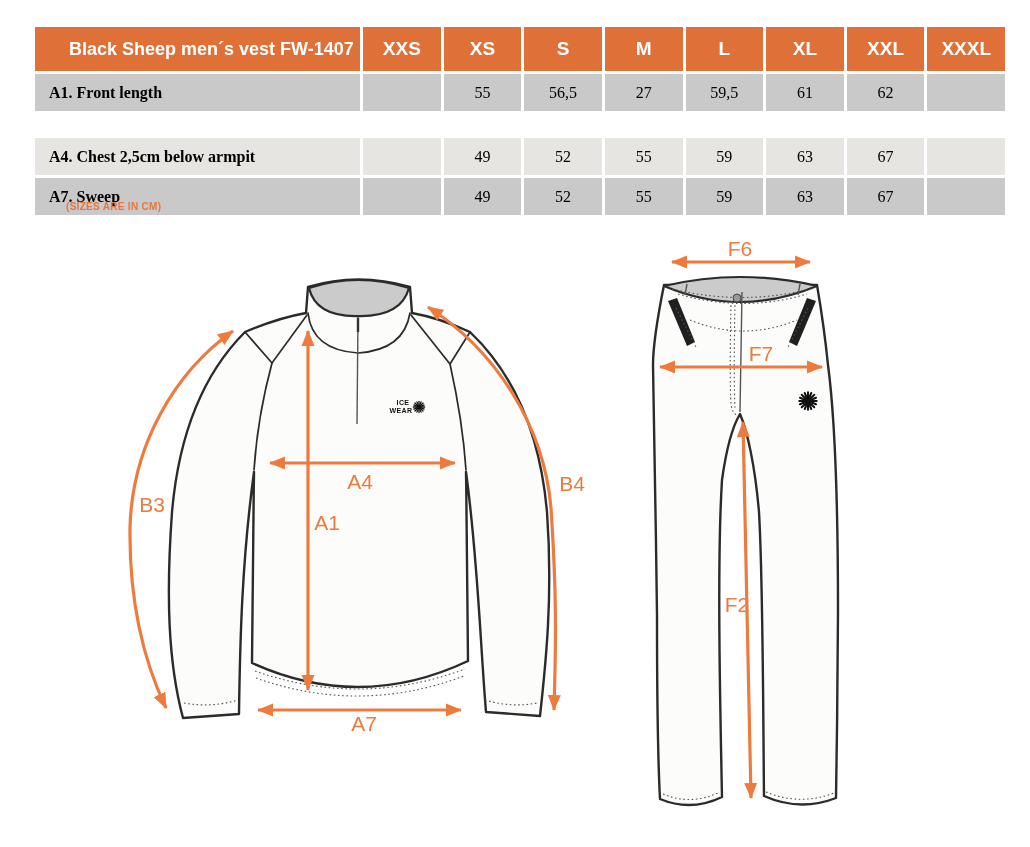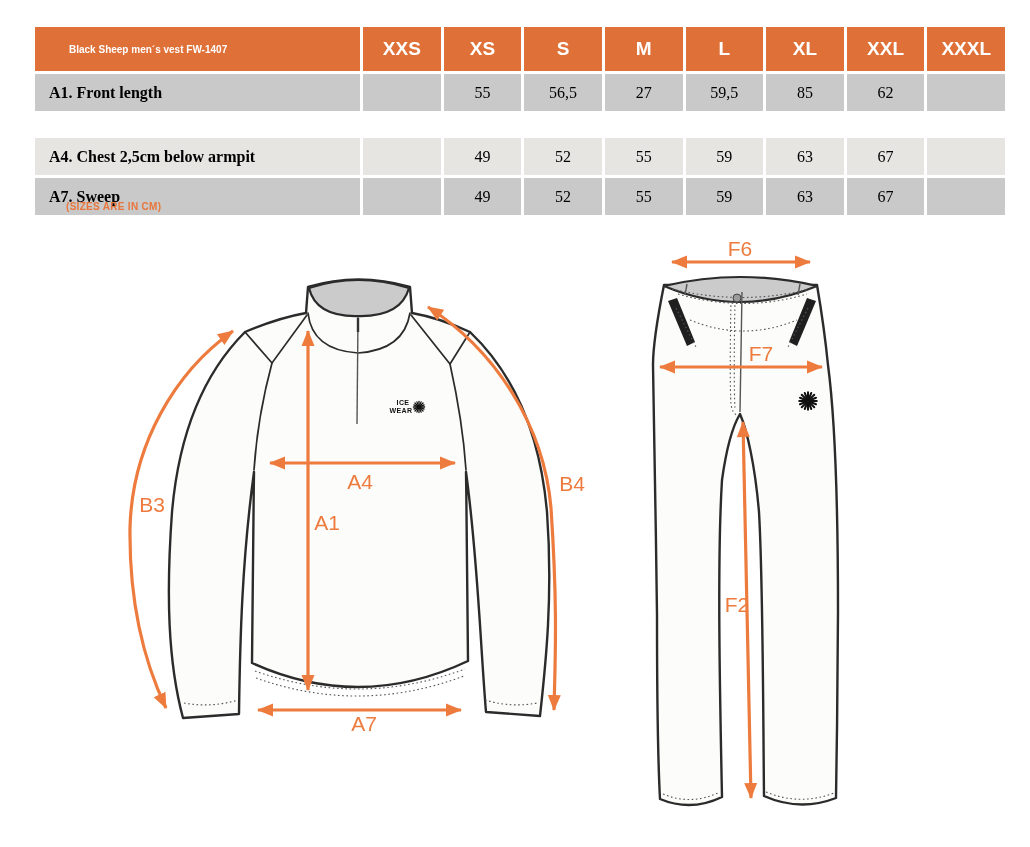--- a/index.html
+++ b/index.html
@@ -17,21 +17,21 @@
     grid-template-columns:325px repeat(8, 1fr);
     gap:3px;
   }
   .cell { display:flex; align-items:center; justify-content:center; box-sizing:border-box; }
   .head {
     background:#df7038; color:#ffffff;
     font-family:"Liberation Sans", sans-serif;
     font-weight:bold; font-size:19px;
     height:44px;
   }
-  .title-cell { justify-content:flex-start; padding-left:34px; font-size:10px; }
+  .title-cell { justify-content:flex-start; padding-left:34px; font-size:18px; }
   .data {
     height:37px;
     font-family:"Liberation Serif", serif;
     font-size:16px; color:#000000;
   }
   .label-cell { justify-content:flex-start; padding-left:14px;font-weight:bold; }
   .r-dark  { background:#c9c9c9; }
   .r-light { background:#e6e5e2;margin-top:24px; }
   
   .units-note {
@@ -70,21 +70,21 @@
     <div class="cell head">XL</div>
     <div class="cell head">XXL</div>
     <div class="cell head">XXXL</div>
 
     <div class="cell data r-dark label-cell">A1. Front length</div>
     <div class="cell data r-dark"></div>
     <div class="cell data r-dark">55</div>
     <div class="cell data r-dark">56,5</div>
     <div class="cell data r-dark">27</div>
     <div class="cell data r-dark">59,5</div>
-    <div class="cell data r-dark">85</div>
+    <div class="cell data r-dark">61</div>
     <div class="cell data r-dark">62</div>
     <div class="cell data r-dark"></div>
 
     <div class="cell data r-light label-cell">A4. Chest 2,5cm below armpit</div>
     <div class="cell data r-light"></div>
     <div class="cell data r-light">49</div>
     <div class="cell data r-light">52</div>
     <div class="cell data r-light">55</div>
     <div class="cell data r-light">59</div>
     <div class="cell data r-light">63</div>

